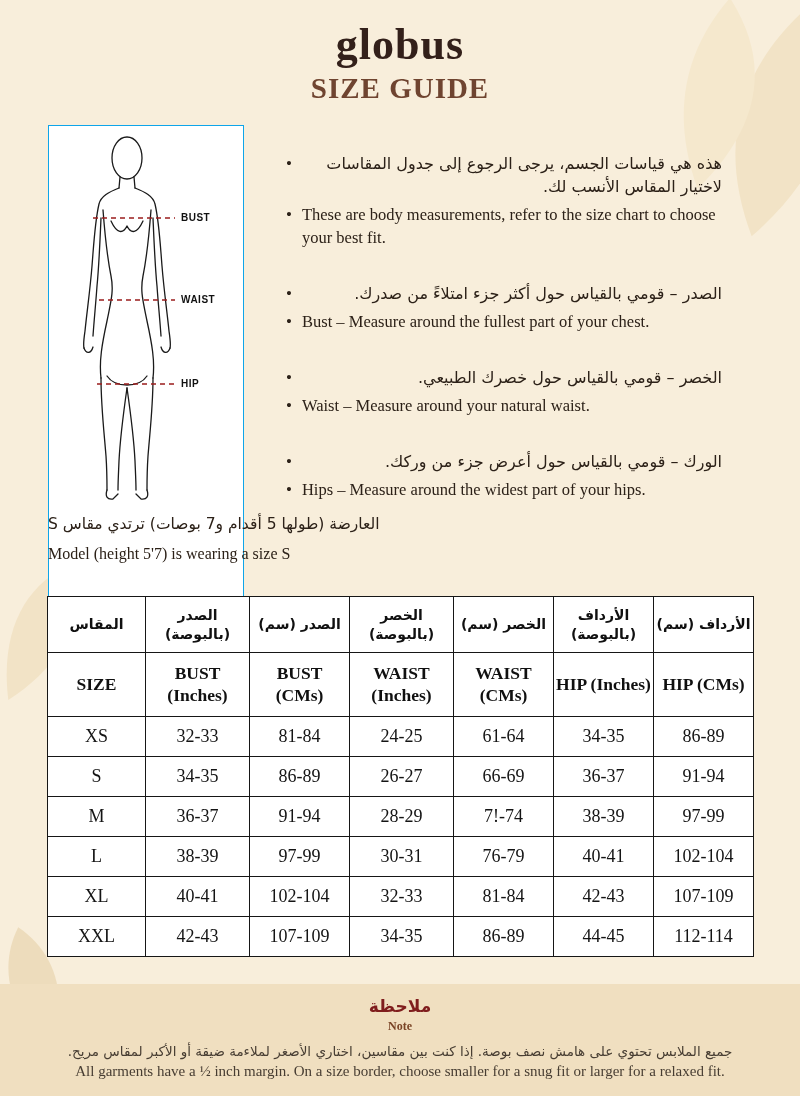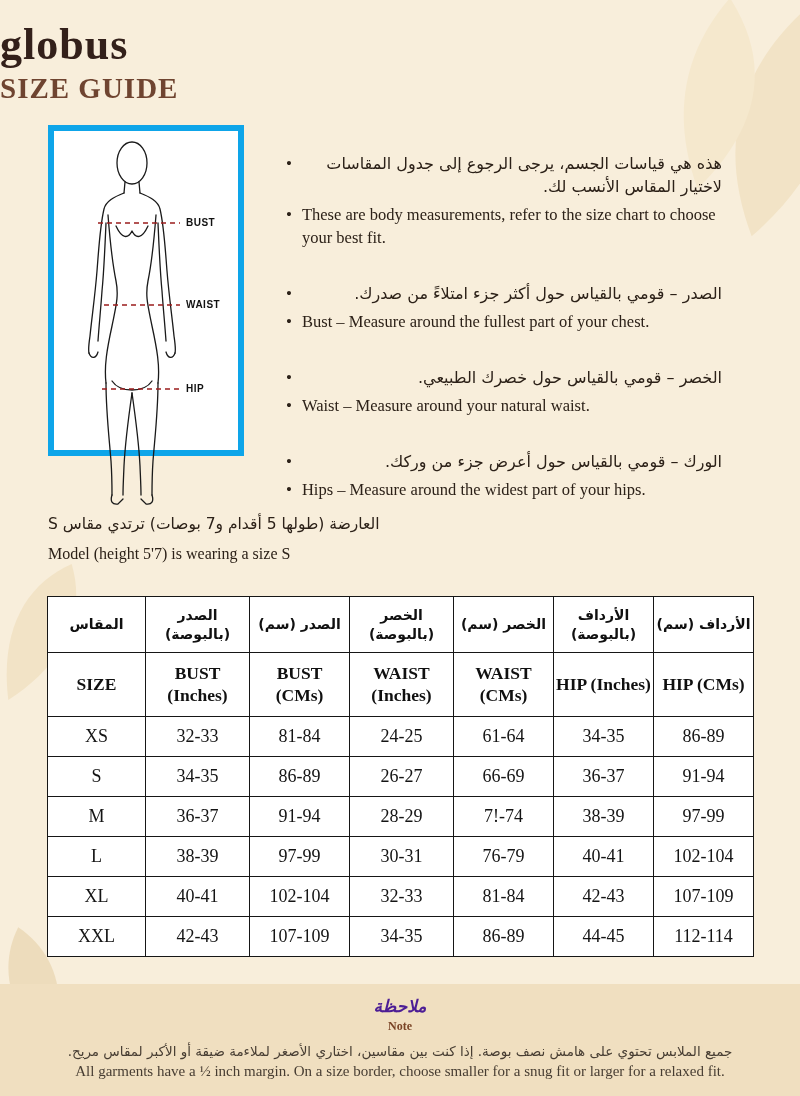--- a/index.html
+++ b/index.html
@@ -10,28 +10,28 @@
     font-family:"Liberation Serif", serif;
     color:#2c2118;
     overflow:hidden;
   }
   .arabic { font-family:"DejaVu Sans", sans-serif; }
 
   .decor { position:absolute; z-index:0; }
   .content { position:relative; z-index:1; width:800px; height:1096px; }
 
   
-  .header { position:absolute; top:22px; left:0; width:100%; text-align:left; }
+  .header { position:absolute; top:22px; left:0; width:100%; text-align:center; }
   .logo { font-size:44px; font-weight:bold; color:#33201a; letter-spacing:1px; line-height:1.05; }
   .guide-title { font-size:29px; font-weight:bold; color:#6f4430; letter-spacing:1px; margin-top:4px; }
 
   
   .figure-box {
-    position:absolute; left:48px; top:125px; width:196px; height:331px;
-    background:#ffffff; border:6px solid #0ea5e9;
+    position:absolute; left:48px; top:125px; width:196px; height:472px;
+    background:#ffffff; border:1px solid #0ea5e9;
   }
   .fig-label {
     position:absolute; font-family:"Liberation Sans", sans-serif;
     font-weight:bold; font-size:10px; letter-spacing:.5px; color:#111;
   }
 
   
   .instructions { position:absolute; left:286px; top:152px; width:436px; }
   .bullet-group { margin-bottom:33px; }
   .bullet-item { display:flex; gap:10px; margin-bottom:5px; align-items:flex-start; }
@@ -57,21 +57,21 @@
   .size-table td { font-size:18px; height:40px; padding:2px; color:#141414; }
   td.size-cell { font-weight:normal;margin-top:48px; }
   .c-size{width:98px} .c-b1{width:104px} .c-b2{width:100px}
   .c-w1{width:104px} .c-w2{width:100px} .c-h1{width:100px} .c-h2{width:100px}
 
   
   .note-band {
     position:absolute; left:0; top:984px; width:800px; height:112px;
     background:#f0dfc0; text-align:center; padding-top:12px; z-index:1;
   }
-  .note-title-ar { font-size:17px; font-weight:bold; color:#4c1d95; direction:rtl;font-style:italic; }
+  .note-title-ar { font-size:17px; font-weight:bold; color:#7f1d1d; direction:rtl; }
   .note-title-en { font-size:12px; font-weight:bold; color:#7a4426; margin-top:3px; }
   .note-body-ar { font-size:13.5px; color:#473d32; margin-top:9px; direction:rtl; }
   .note-body-en { font-size:15px; color:#473d32; margin-top:4px; }
 </style>
 </head>
 <body>
 
 <svg class="decor" style="right:-60px; top:-12px; width:260px; height:280px;" viewBox="0 0 120 120">
   <path d="M95 5 C 115 40, 110 75, 70 110 C 55 70, 62 35, 95 5 Z" fill="#f2e3c6"></path>
   <path d="M60 0 C 78 28, 76 58, 45 88 C 33 55, 38 25, 60 0 Z" fill="#f5e8cd"></path>

